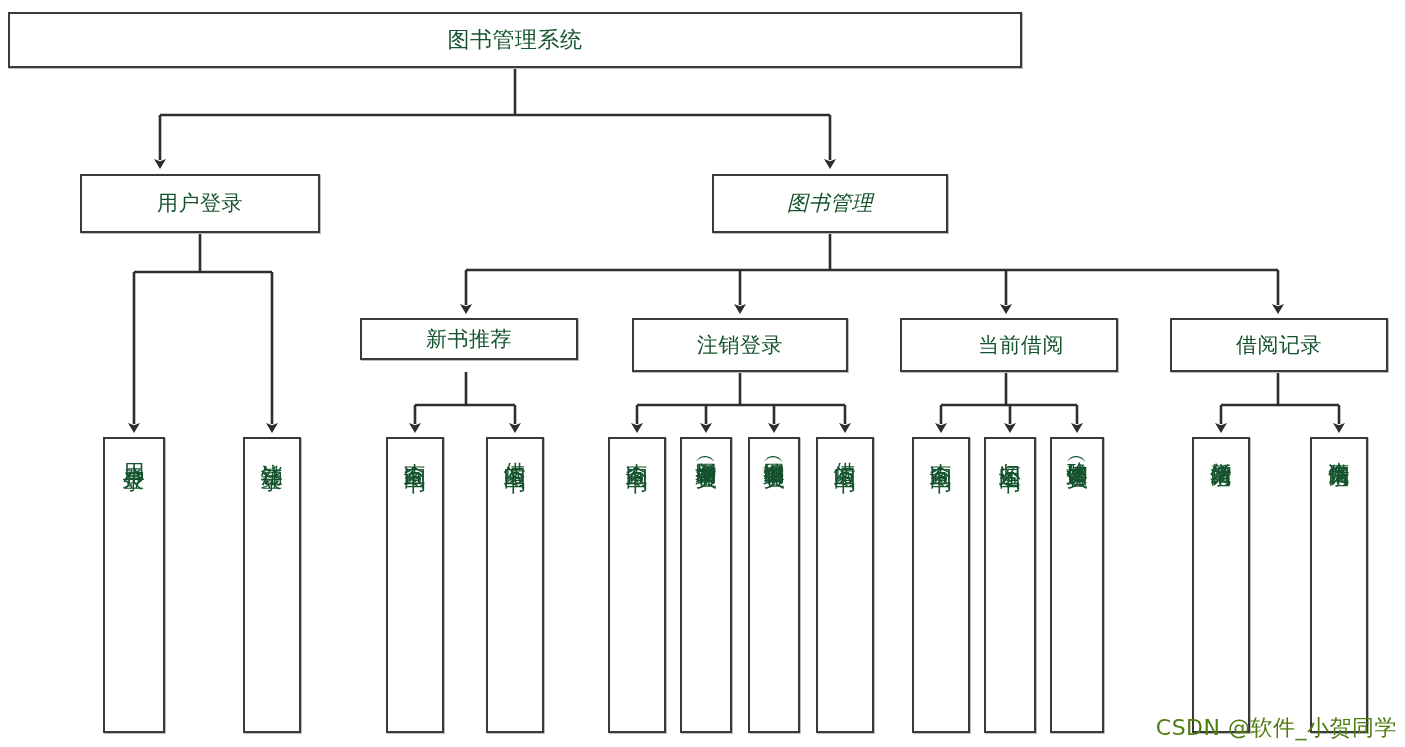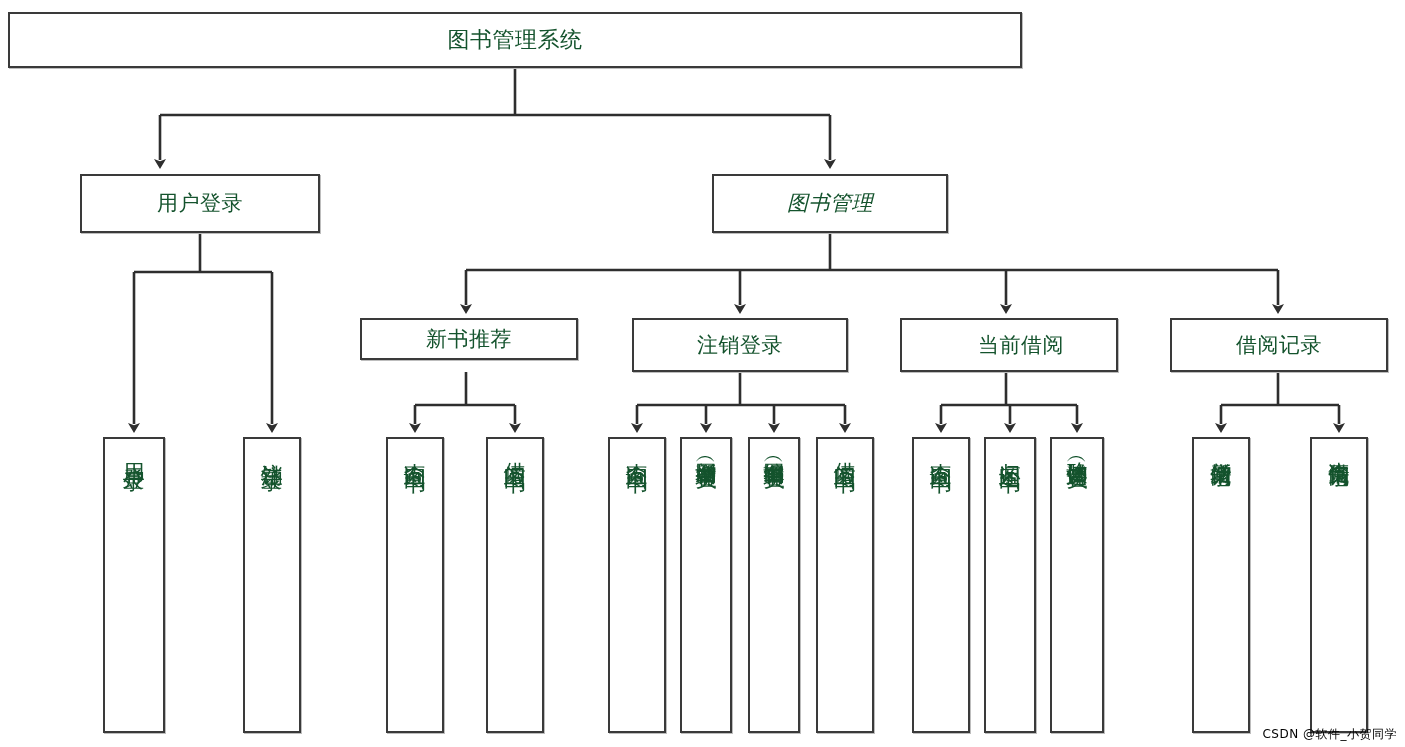--- a/index.html
+++ b/index.html
@@ -62,22 +62,22 @@
     font-size: 21px;
     letter-spacing: 1px;
   }
   .node.root .lbl {
     font-size: 22px;
   }
   #watermark {
     position: absolute;
     right: 8px;
     bottom: 4px;
-    font-size: 12px;
-    color: #000000;
+    font-size: 22px;
+    color: #4d7c0f;
     letter-spacing: 0.5px;
     white-space: nowrap;
     user-select: none;
   }
 </style>
 </head>
 <body>
 
 <div id="canvas">
 

